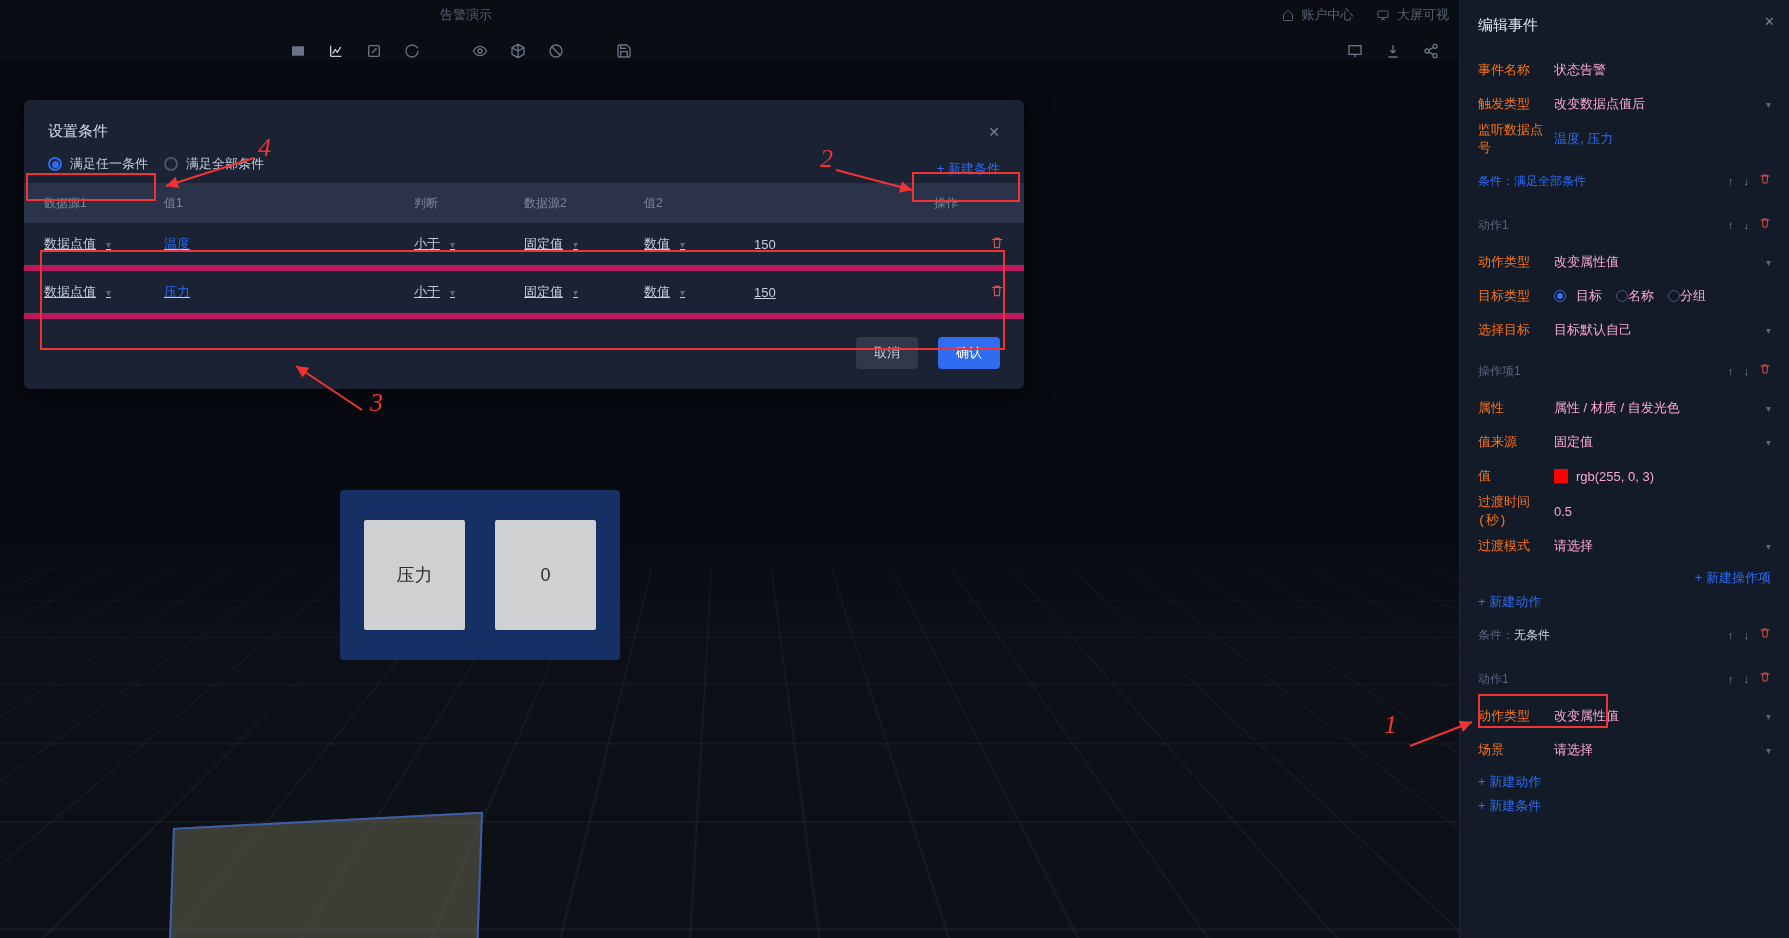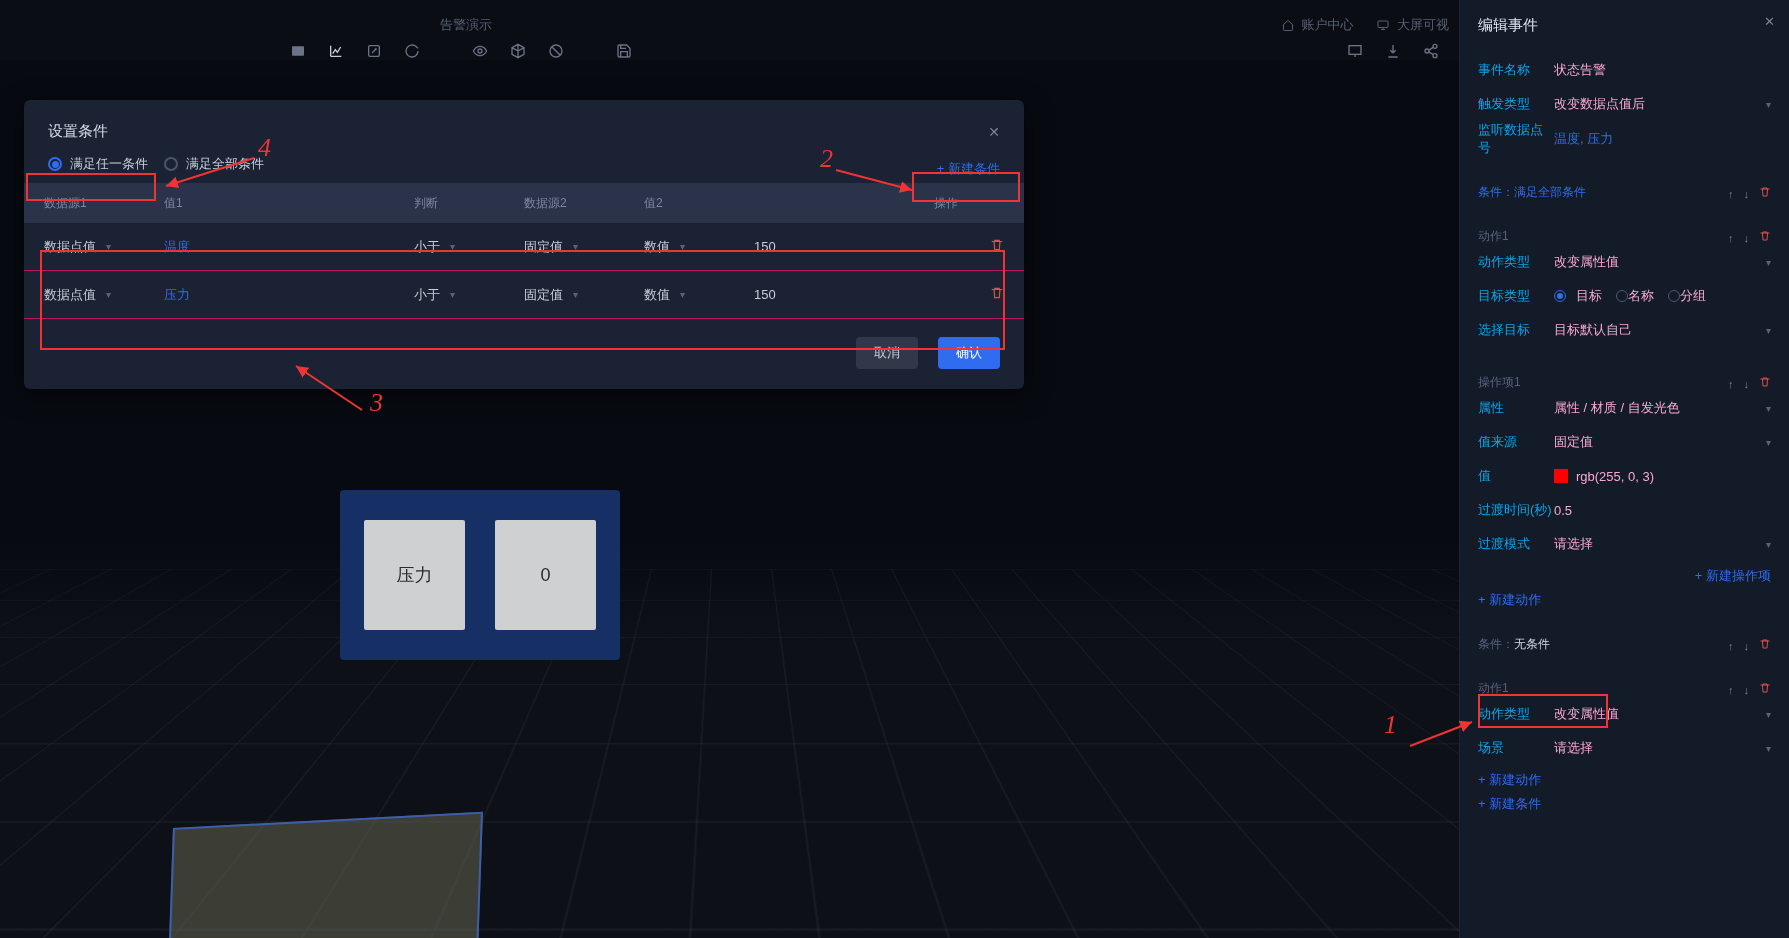--- a/index.html
+++ b/index.html
@@ -4,21 +4,21 @@
 <style>
   * { box-sizing: border-box; margin: 0; padding: 0; }
   body {
     width: 1789px; height: 938px;
     background: #0a0d14; color: #a0a8b8;
     font-family: "Microsoft YaHei", sans-serif; font-size: 13px;
     overflow: hidden; position: relative;
   }
 
   
-  .topbar { position:absolute; top:10px; left:0; right:330px; height:30px;
+  .topbar { position:absolute; top:0; left:0; right:330px; height:30px;
     display:flex; align-items:center;padding-left:8px; }
   .topbar .title { position:absolute; left:440px; color:#586074;}
   .topbar .right { position:absolute; right:10px; display:flex; gap:24px; color:#586074;}
   .topbar .right span svg { vertical-align:-2px; margin-right:4px;}
   .iconrow { position:absolute; top:38px; left:290px; right:330px; height:26px;
     display:flex; align-items:center;}
   .iconrow .group { display:flex; gap:22px; }
   .iconrow .group.right { position:absolute; right:20px; }
   .iconrow .icn { width:16px; height:16px; color:#6b7386; }
   .iconrow .icn.active { color:#c6ccda; }
@@ -73,46 +73,46 @@
   .modal .newcond {
     position:absolute; right:24px; top:60px;
     color:#2f6cf0; cursor:pointer; font-size:13px;
   }
   .tbl-head, .tbl-row {
     display:grid;
     grid-template-columns: 120px 250px 110px 120px 110px 180px 70px;
     align-items:center; padding:0 20px;
   }
   .tbl-head { background:#2a3349; height:40px; color:#7e879b; font-size:12px;}
-  .tbl-row  { height:48px; color:#c7cdda; border-bottom:1px solid #be185d;}
+  .tbl-row  { height:48px; color:#c7cdda; border-bottom:6px solid #be185d;text-decoration:underline;}
   .tbl-row .link { color:#2f6cf0; }
   .sel { display:flex; align-items:center; gap:10px; }
   .chev { color:#5a6378; font-size:10px; }
   .del { color:#d9534f; cursor:pointer; text-align:right;}
   .del svg { display:inline-block;}
   .modal-foot { display:flex; justify-content:flex-end; gap:20px; padding:18px 24px 4px;}
   .btn { padding:7px 18px; border-radius:4px; cursor:pointer; font-size:13px;}
   .btn.cancel { background:#303849; color:#c8cedc;}
   .btn.ok     { background:#2f6cf0; color:#fff;}
 
   
   .rpanel {
     position:absolute; top:0; right:0; width:330px; bottom:0;
     background:#131a28; border-left:1px solid #1d2536;
     padding:16px 18px; overflow:auto;
   }
   .rpanel h3 { color:#dfe3ee; font-size:15px; font-weight:500; margin-bottom:18px;}
   .rpanel .close-r { position:absolute; right:14px; top:14px; color:#7a8296; cursor:pointer;}
   .kv { display:flex; align-items:center; min-height:34px; font-size:13px;}
-  .kv .k { width:76px; color:#0ea5e9; flex-shrink:0;}
+  .kv .k { width:76px; color:#f97316; flex-shrink:0;font-family:Liberation Mono, monospace;}
   .kv .v { color:#f9a8d4; flex:1;}
   .kv .v.link { color:#2f6cf0;}
   .kv .chv { color:#5a6378; font-size:10px;}
   .sec-head {
-    display:flex; align-items:flex-end; margin-top:16px; height:28px;
+    display:flex; align-items:flex-start; margin-top:16px; height:28px;
     color:#8892a6; font-size:12px;
   }
   .sec-head.blue { color:#2f6cf0; }
   .sec-head .tools { margin-left:auto; display:flex; gap:10px; align-items:center;}
   .sec-head .tools .del { color:#d9534f;}
   .radio-mini { display:flex; align-items:center; gap:14px;}
   .radio-mini .r { display:flex; align-items:center; }
   .radio-mini .r .dot{ width:12px; height:12px; border-radius:50%; border:1.5px solid #4b566e;
     display:inline-flex; align-items:center; justify-content:center;}
   .radio-mini .r.sel .dot { border-color:#2f6cf0;}

